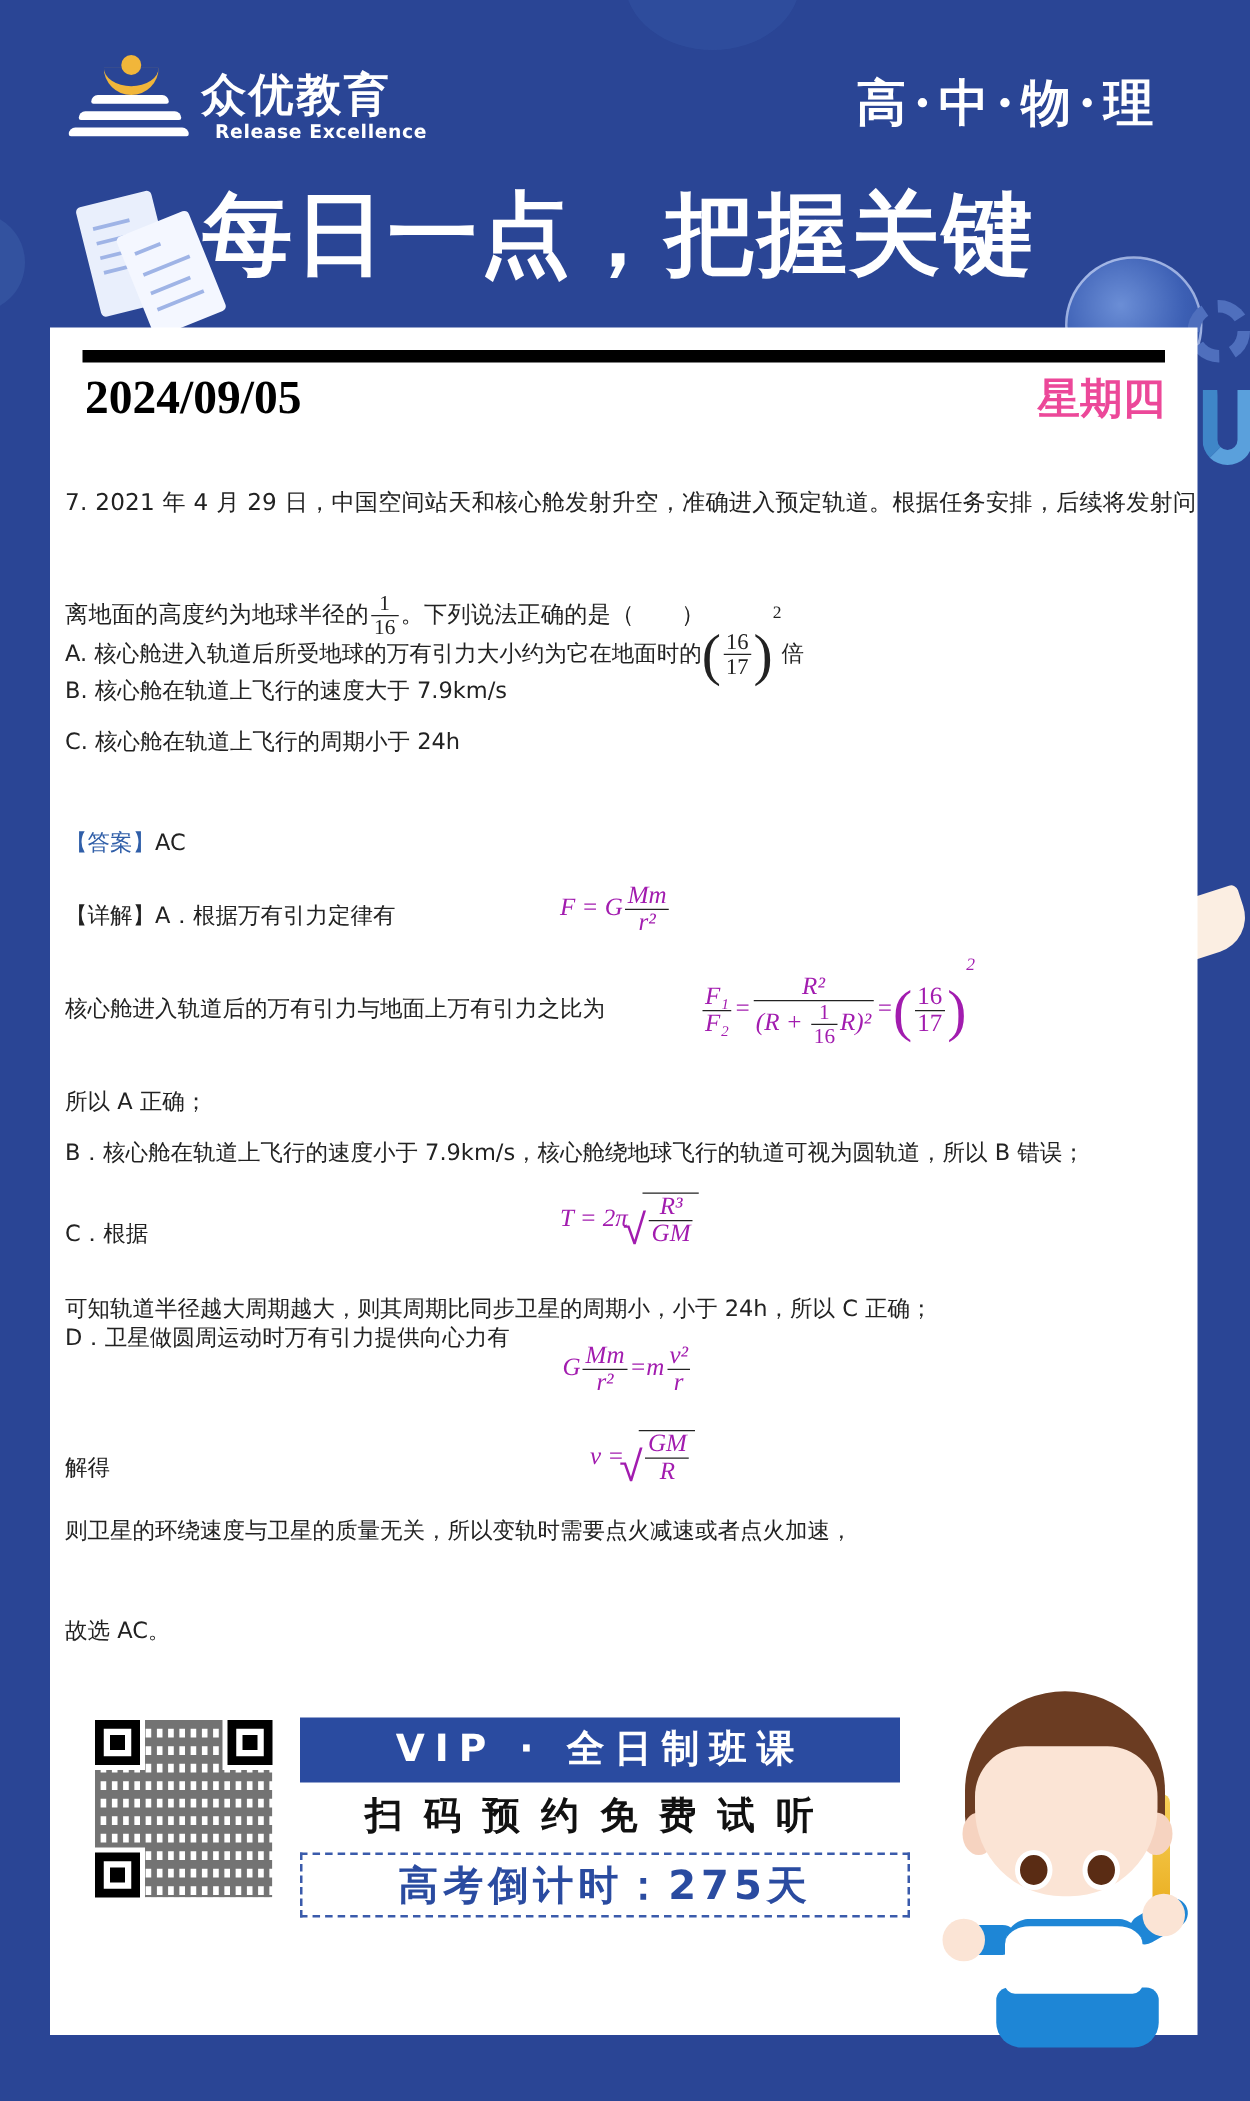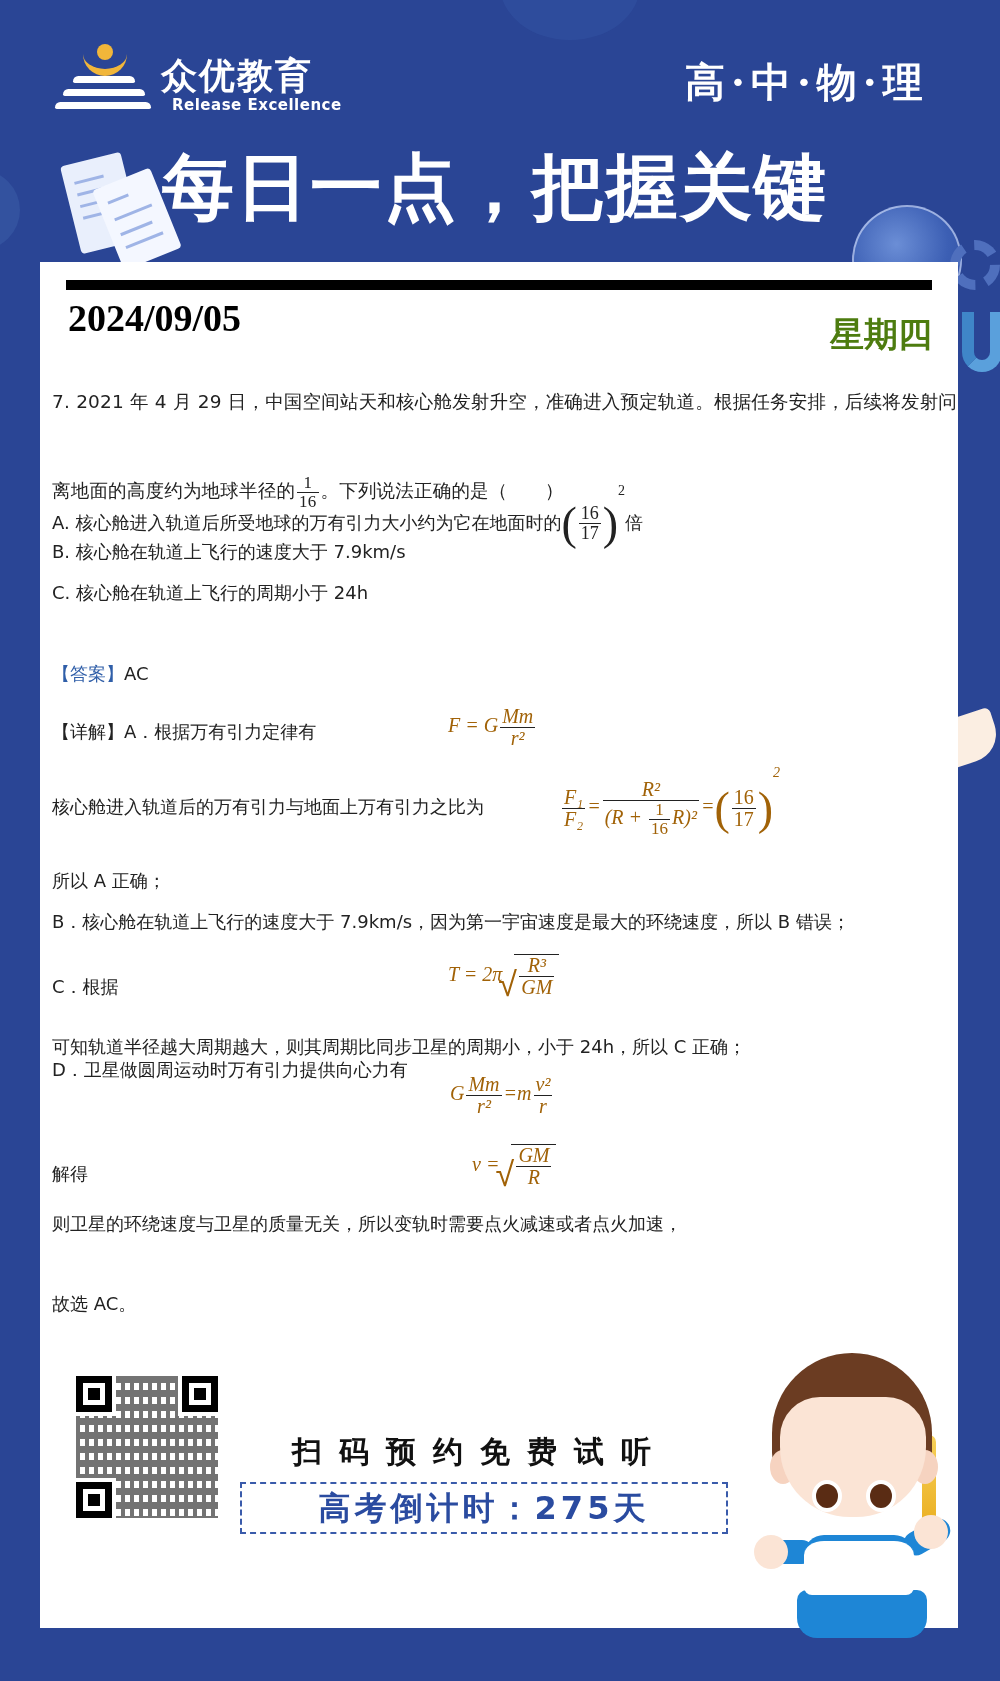--- a/index.html
+++ b/index.html
@@ -31,30 +31,30 @@
   .subject { position: absolute; left: 685px; top: 55px; font-family: "DejaVu Serif", serif; font-size: 40px; font-weight: bold; color: #fff; letter-spacing: 6px; }
   .slogan { position: absolute; left: 162px; top: 140px; font-size: 72px; font-weight: bold; color: #fff; letter-spacing: 2px; }
   .papers { position: absolute; left: 70px; top: 150px; width: 110px; height: 110px; }
   .paper { position: absolute; background: #e9effc; border-radius: 4px; }
   .paper i { position: absolute; left: 10px; height: 3px; background: #9fb4e6; }
 
   
   .card { position: absolute; left: 40px; top: 262px; width: 918px; height: 1366px; background: #fff; }
   .rule { position: absolute; left: 26px; top: 18px; width: 866px; height: 10px; background: #000; }
   .date { position: absolute; left: 28px; top: 34px; font-family: "Liberation Serif", serif; font-weight: bold; font-size: 38px; color: #000; }
-  .weekday { position: absolute; right: 26px; top: 50px; font-family: "DejaVu Serif", serif; font-weight: bold; font-size: 34px; color: #4d7c0f; }
+  .weekday { position: absolute; right: 26px; top: 34px; font-family: "DejaVu Serif", serif; font-weight: bold; font-size: 34px; color: #ec4899; }
 
   .txt { position: absolute; left: 12px; font-size: 18px; color: #222; white-space: nowrap; }
   .q-line { font-size: 18.5px; letter-spacing: .2px; margin-top: 32px; }
   .frac { display: inline-block; vertical-align: middle; text-align: center; font-family: "Liberation Serif", serif; line-height: 1.05; margin: 0 2px; }
   .frac .n { display: block; border-bottom: 1.5px solid #222; padding: 0 2px; }
   .frac .d { display: block; padding: 0 2px; }
   .paren { font-family: "Liberation Serif", serif; font-size: 46px; vertical-align: middle; font-weight: 200; }
   .sup { font-family: "Liberation Serif", serif; font-size: 14px; vertical-align: top; position: relative; top: -14px; }
-  .math { font-family: "Liberation Serif", serif; font-style: italic; font-size: 20px; position: absolute; white-space: nowrap; color: #a16207; }
+  .math { font-family: "Liberation Serif", serif; font-style: italic; font-size: 20px; position: absolute; white-space: nowrap; color: #a21caf; }
   .answer-tag { color: #2f5ea8; }
   .sqrt { display: inline-block; border-top: 1.5px solid #222; padding: 0 3px; position: relative; margin-left: 12px; }
   .sqrt::before { content: "√"; position: absolute; left: -16px; bottom: -6px; font-size: 34px; font-style: normal; font-family: "DejaVu Sans", sans-serif; font-weight: 200; }
 
   
   .qr { position: absolute; left: 36px; top: 1114px; width: 142px; height: 142px; background: #fff; }
   .qr .f { position: absolute; width: 36px; height: 36px; border: 7px solid #000; }
   .qr .f::after { content: ""; position: absolute; left: 5px; top: 5px; width: 12px; height: 12px; background: #000; }
   .qr .dots { position: absolute; left: 0; top: 0; width: 142px; height: 142px;
     background-image:
@@ -147,21 +147,21 @@
   <div class="math" style="left:408px;top:444px;">
     <span>F = G</span><span class="frac"><span class="n">Mm</span><span class="d">r²</span></span>
   </div>
 
   <div class="txt" style="top:533px;">核心舱进入轨道后的万有引力与地面上万有引力之比为</div>
   <div class="math" style="left:520px;top:517px;">
     <span class="frac"><span class="n">F₁</span><span class="d">F₂</span></span>=<span class="frac"><span class="n" style="padding:0 30px;">R²</span><span class="d"><span>(R + </span><span class="frac" style="font-style:normal;font-size:17px;"><span class="n">1</span><span class="d">16</span></span><span>R)²</span></span></span>=<span class="paren" style="font-style:normal;">(</span><span class="frac" style="font-style:normal;"><span class="n">16</span><span class="d">17</span></span><span class="paren" style="font-style:normal;">)</span><span class="sup">2</span>
   </div>
 
   <div class="txt" style="top:607px;">所以 A 正确；</div>
-  <div class="txt" style="top:648px;">B．核心舱在轨道上飞行的速度大于 7.9km/s，因为第一宇宙速度是最大的环绕速度，所以 B 错误；</div>
+  <div class="txt" style="top:648px;">B．核心舱在轨道上飞行的速度小于 7.9km/s，核心舱绕地球飞行的轨道可视为圆轨道，所以 B 错误；</div>
 
   <div class="txt" style="top:713px;">C．根据</div>
   <div class="math" style="left:408px;top:692px;">
     <span>T = 2π</span><span class="sqrt"><span class="frac"><span class="n">R³</span><span class="d">GM</span></span></span>
   </div>
   <div class="txt" style="top:773px;">可知轨道半径越大周期越大，则其周期比同步卫星的周期小，小于 24h，所以 C 正确；</div>
 
   <div class="txt" style="top:796px;">D．卫星做圆周运动时万有引力提供向心力有</div>
   <div class="math" style="left:410px;top:812px;">
     <span>G</span><span class="frac"><span class="n">Mm</span><span class="d">r²</span></span><span>=m</span><span class="frac"><span class="n">v²</span><span class="d">r</span></span>
@@ -174,20 +174,21 @@
 
   <div class="txt" style="top:950px;">则卫星的环绕速度与卫星的质量无关，所以变轨时需要点火减速或者点火加速，</div>
   <div class="txt" style="top:1030px;">故选 AC。</div>
 
   <div class="qr">
     <div class="dots"></div>
     <div class="f" style="left:0;top:0;"></div>
     <div class="f" style="right:0;top:0;"></div>
     <div class="f" style="left:0;bottom:0;"></div>
   </div>
+  <div class="vip-banner">VIP · 全日制班课</div>
   <div class="trial">扫码预约免费试听</div>
   <div class="countdown">
     <span>高考倒计时：</span><span>275天</span>
   </div>
 </div>
 
 <div class="mascot">
   <div class="m-legs"></div>
   <div class="m-arm" style="left:22px;"></div>
   <div class="m-arm" style="left:160px;top:190px;transform:rotate(-30deg);"></div>

